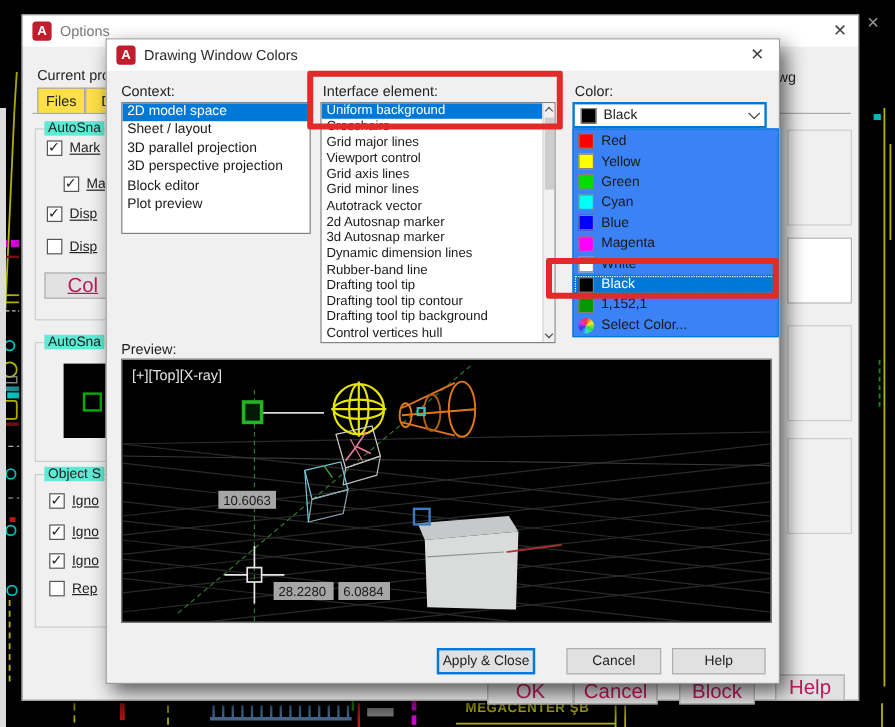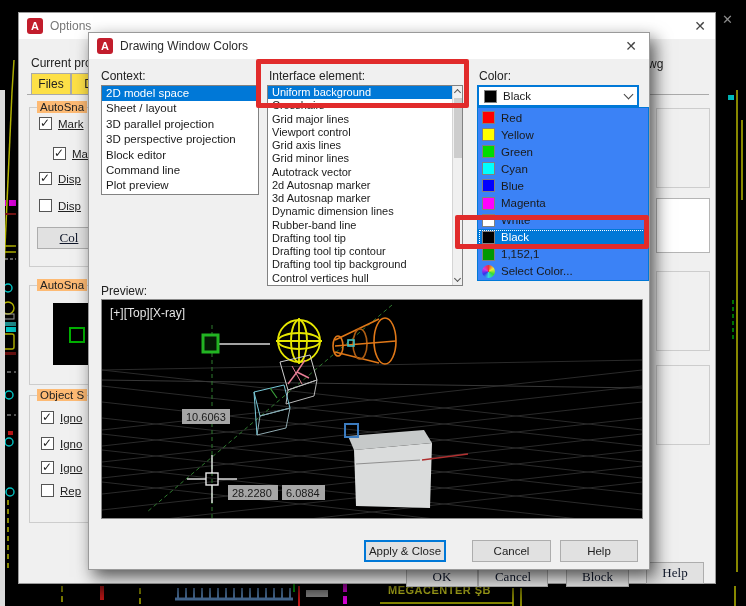--- a/index.html
+++ b/index.html
@@ -20,26 +20,26 @@
   .title-text { font-size:12px; color:#2a2a2a; }
   .close-x { position:absolute; top:5px; color:#444; font-size:14px; font-family:"DejaVu Sans",sans-serif; cursor:default; }
 
   
   .options-dlg { left:18px; top:12px; width:698px; height:572px; z-index:1; }
   .options-dlg .title-text { color:#777; }
   .opt-label { position:absolute; font-size:12px; color:#222; }
   .tab { position:absolute; top:60px; height:21px; background:#fde047; border:1px solid #aaa; border-bottom:none; font-size:12px; color:#222; display:flex; align-items:center; justify-content:center; }
   .tab-line { position:absolute; left:8px; top:81px; width:682px; height:1px; background:#aaa; }
   .groupbox { position:absolute; border:1px solid #cdcdcd; }
-  .group-label { position:absolute; font-size:11.5px; color:#222; background:#fdba74; padding:0 3px; }
+  .group-label { position:absolute; font-size:11.5px; color:#222; background:#5eead4; padding:0 3px; }
   .cb-row { position:absolute; display:flex; align-items:center; gap:6px; }
   .cb { width:13px; height:13px; background:#fff; border:1px solid #555; position:relative; flex:0 0 auto; }
   .cb.checked::after { content:"✓"; position:absolute; left:0px; top:-2px; font-size:12px; color:#222; font-family:"DejaVu Sans",sans-serif; }
   .cb-label { font-size:11.5px; color:#222; text-decoration:underline; text-decoration-thickness:.5px; }
-  .win-btn { position:absolute; background:#e1e1e1; border:1px solid #adadad; font-size:13px; color:#0f172a; display:flex; align-items:center; justify-content:center;font-family:Liberation Serif, serif; }
+  .win-btn { position:absolute; background:#e1e1e1; border:1px solid #adadad; font-size:17px; color:#be185d; display:flex; align-items:center; justify-content:center; }
   .marker-preview { position:absolute; left:52px; top:300px; width:36px; height:62px; background:#000; }
   .marker-preview .g-sq { position:absolute; left:16px; top:24px; width:16px; height:16px; border:2px solid #00b000; }
 
   
   .dwc-dlg { left:88px; top:32px; width:562px; height:538px; z-index:2; }
   .dwc-label { position:absolute; font-size:12px; color:#222; }
   .listbox { position:absolute; background:#fff; border:1px solid #828282; overflow:hidden; }
   .li { font-size:11.5px; color:#1a1a1a; padding:1px 4px 0 4px; white-space:nowrap; }
   .ctx-li { height:15.4px; }
   .if-li { height:13.27px; font-size:11px; padding-top:0; }
@@ -207,21 +207,20 @@
     <div class="dwc-label" style="left:12px; top:36px;">Context:</div>
     <div class="dwc-label" style="left:180px; top:36px;">Interface element:</div>
     <div class="dwc-label" style="left:390px; top:36px;">Color:</div>
 
     <div class="listbox" style="left:12px; top:52px; width:158px; height:110px;">
       <div class="li ctx-li sel">2D model space</div>
       <div class="li ctx-li">Sheet / layout</div>
       <div class="li ctx-li">3D parallel projection</div>
       <div class="li ctx-li">3D perspective projection</div>
       <div class="li ctx-li">Block editor</div>
-      <div class="li ctx-li">Command line</div>
       <div class="li ctx-li">Plot preview</div>
     </div>
 
     <div class="listbox" style="left:178px; top:52px; width:196px; height:201px;">
       <div style="position:absolute; left:0; top:0; right:10px; bottom:0;">
         <div class="li if-li sel">Uniform background</div>
         <div class="li if-li">Crosshairs</div>
         <div class="li if-li">Grid major lines</div>
         <div class="li if-li">Viewport control</div>
         <div class="li if-li">Grid axis lines</div>

